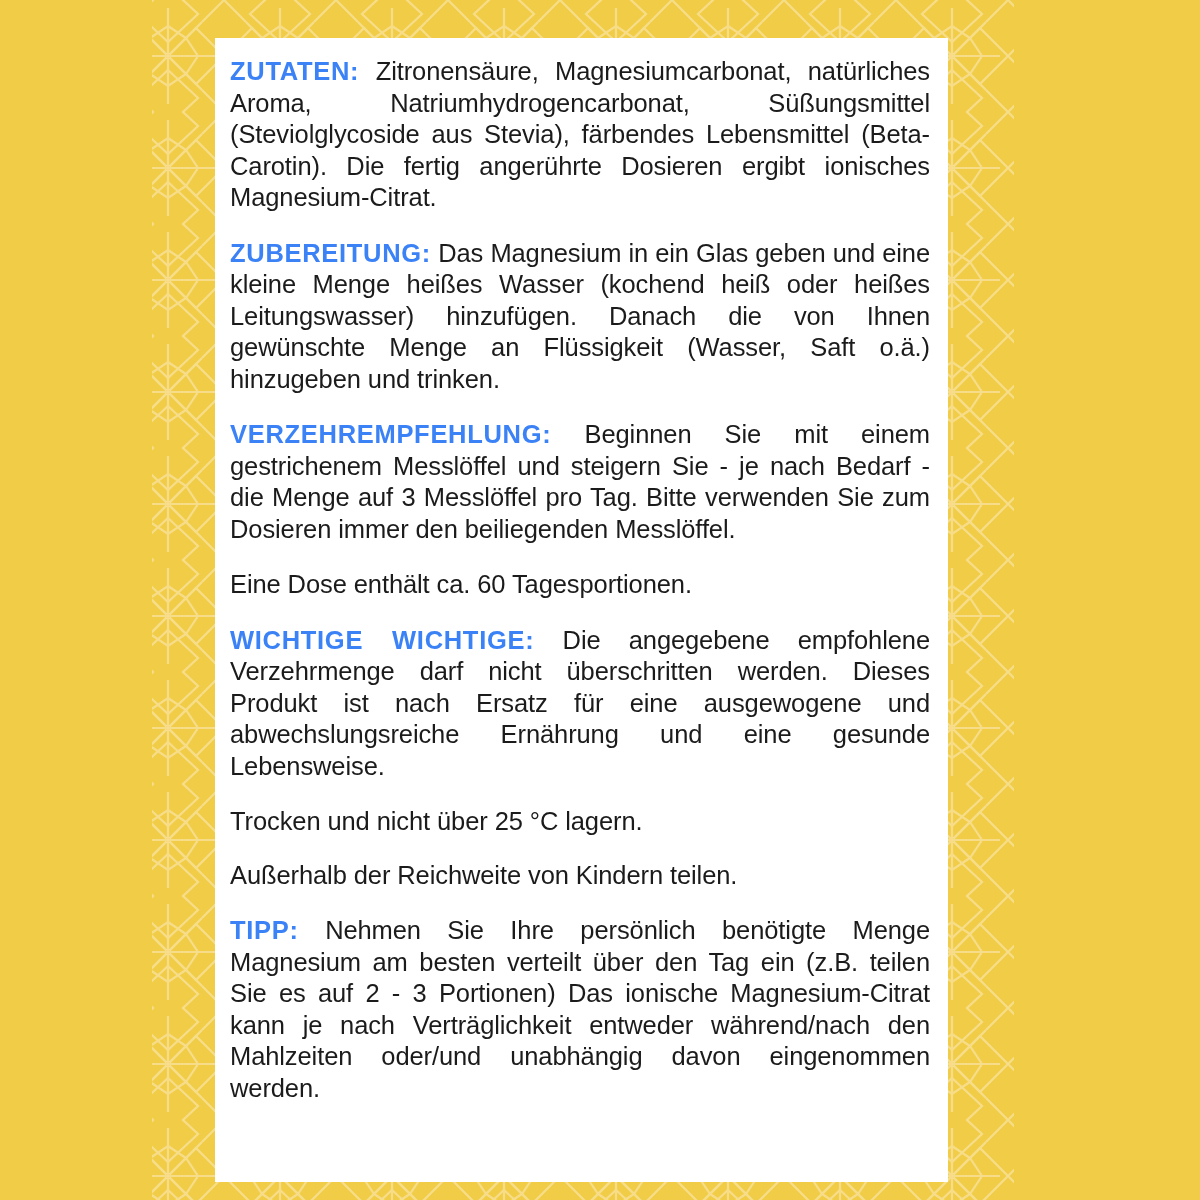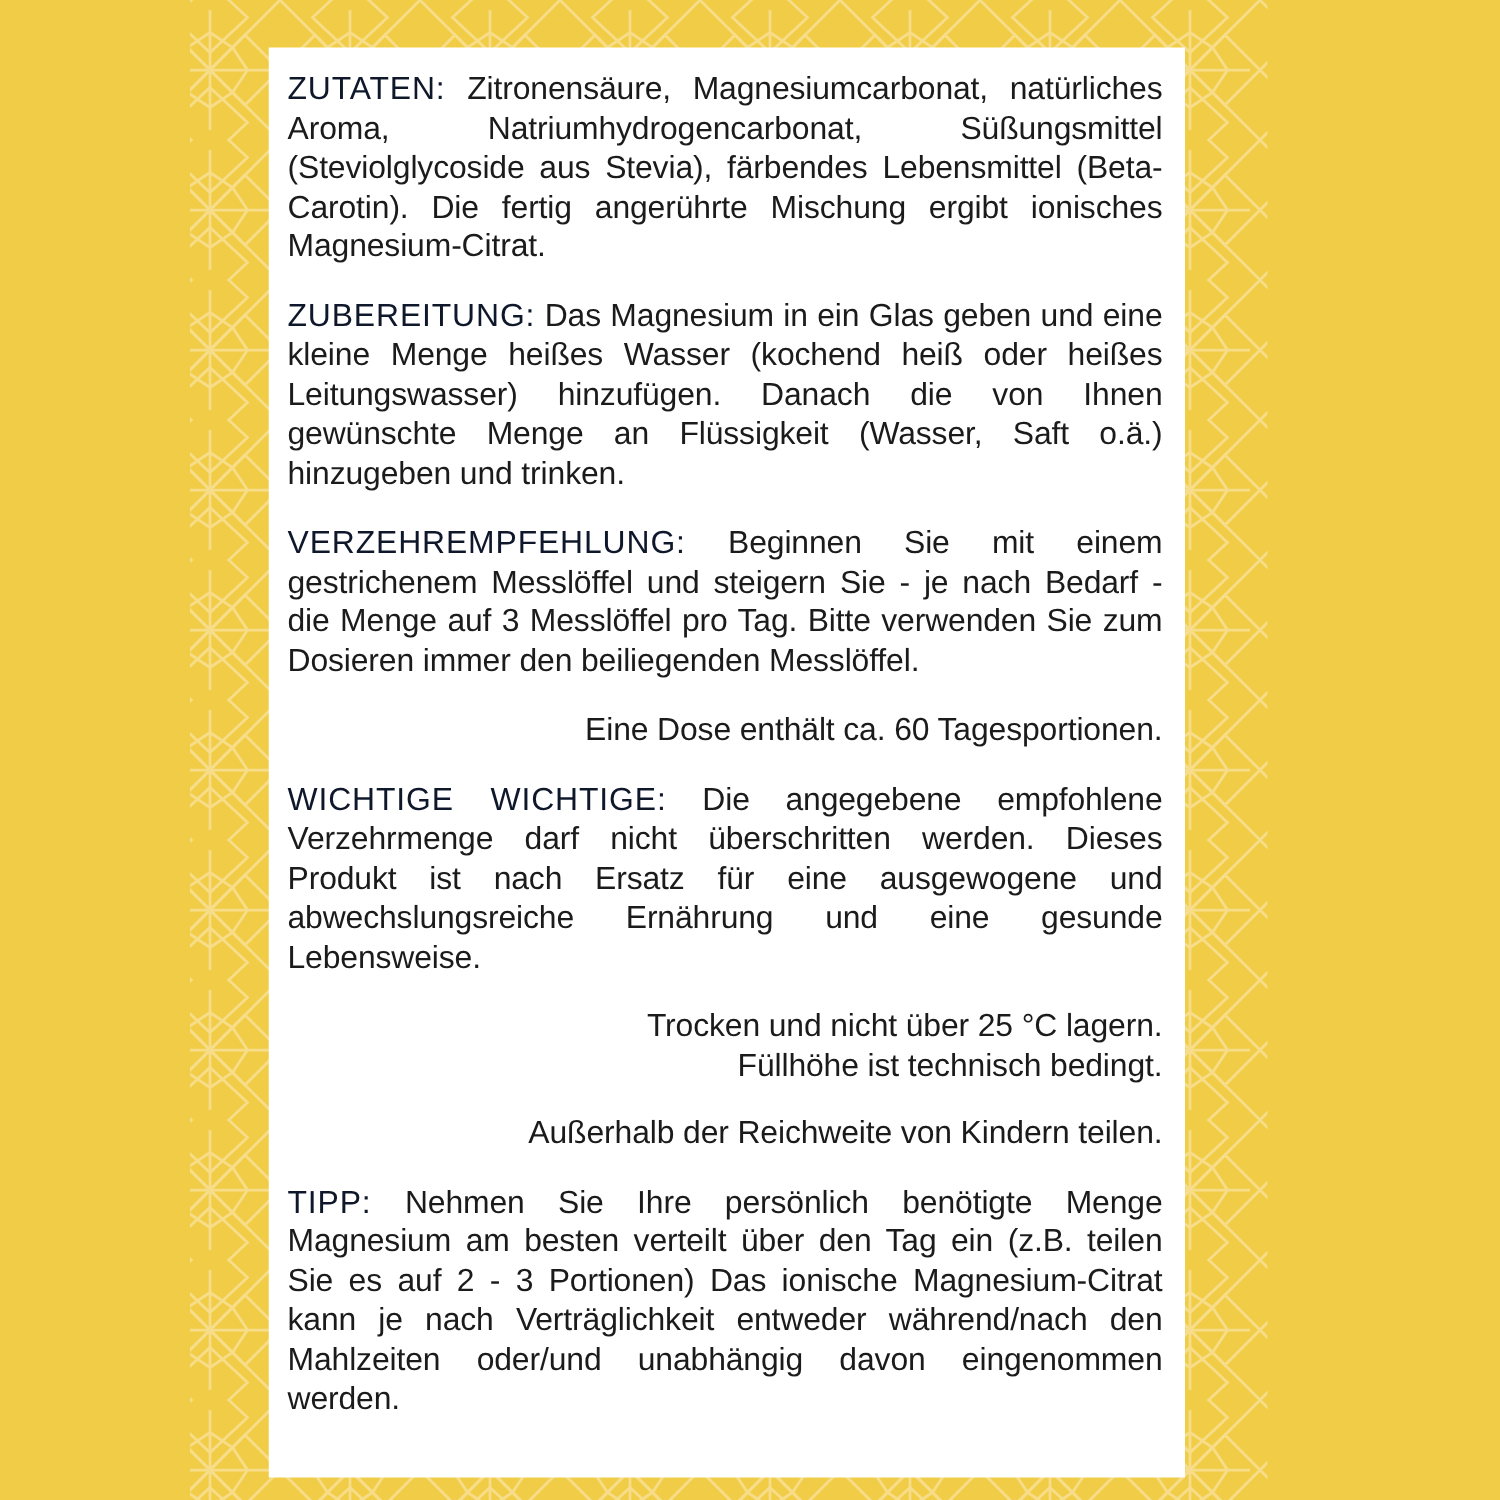--- a/index.html
+++ b/index.html
@@ -54,30 +54,30 @@
     text-align: justify;
     text-justify: inter-word;
     hyphens: manual;
     -webkit-hyphens: manual;
     letter-spacing: -0.1px;
   }
   .para:last-child { margin-bottom: 0; }
 
   
   .para.plain {
-    text-align: right;
+    text-align: left;
   }
 
   .para.tight {
     margin-bottom: 22px;
   }
 
   .heading {
-    color: #0f172a;
-    font-weight: normal;
+    color: #3b82f6;
+    font-weight: bold;
     letter-spacing: 0.7px;
   }
 
   
   #tipp-paragraph {
     margin-bottom: 16px;
   }
 </style>
 </head>
 <body>
@@ -106,30 +106,30 @@
       <rect x="0" y="0" width="1200" height="1200" fill="#F0CC47"></rect>
       <rect x="0" y="0" width="1200" height="1200" fill="url(#starLattice)"></rect>
 
       <rect x="0" y="0" width="152" height="1200" fill="#F0CC47"></rect>
       <rect x="1014" y="0" width="186" height="1200" fill="#F0CC47"></rect>
     </svg>
   </div>
 
   <div id="content-card">
 
-    <p class="para"><span class="heading">ZUTATEN:</span> <span>Zitronensäure, Magnesiumcarbonat, natür­liches Aroma, Natriumhydrogencarbonat, Süßungsmit­tel (Steviolglycoside aus Stevia), färbendes Lebensmit­tel (Beta-Carotin). Die fertig angerührte Mischung ergibt ionisches Magnesium-Citrat.</span></p>
+    <p class="para"><span class="heading">ZUTATEN:</span> <span>Zitronensäure, Magnesiumcarbonat, natür­liches Aroma, Natriumhydrogencarbonat, Süßungsmit­tel (Steviolglycoside aus Stevia), färbendes Lebensmit­tel (Beta-Carotin). Die fertig angerührte Dosieren ergibt ionisches Magnesium-Citrat.</span></p>
 
     <p class="para"><span class="heading">ZUBEREITUNG:</span> <span>Das Magnesium in ein Glas geben und eine kleine Menge heißes Wasser (kochend heiß oder heißes Leitungswasser) hinzufügen. Danach die von Ihnen gewünschte Menge an Flüssigkeit (Wasser, Saft o.ä.) hinzugeben und trinken.</span></p>
 
     <p class="para"><span class="heading">VERZEHREMPFEHLUNG:</span> <span>Beginnen Sie mit einem gestrichenem Messlöffel und steigern Sie - je nach Bedarf - die Menge auf 3 Messlöffel pro Tag. Bitte verwenden Sie zum Dosieren immer den beiliegenden Messlöffel.</span></p>
 
     <p class="para plain"><span>Eine Dose enthält ca. 60 Tagesportionen.</span></p>
 
     <p class="para"><span class="heading">WICHTIGE WICHTIGE:</span> <span>Die angegebene empfohlene Verzehrmenge darf nicht überschritten werden. Dieses Produkt ist nach Ersatz für eine ausgewogene und abwechslungsreiche Ernährung und eine gesunde Lebensweise.</span></p>
 
-    <p class="para plain tight"><span>Trocken und nicht über 25 °C lagern.</span><br><span>Füllhöhe ist technisch bedingt.</span></p>
+    <p class="para plain tight"><span>Trocken und nicht über 25 °C lagern.</span><br></p>
 
     <p class="para plain"><span>Außerhalb der Reichweite von Kindern teilen.</span></p>
 
     <p class="para" id="tipp-paragraph"><span class="heading">TIPP:</span> <span>Nehmen Sie Ihre persönlich benötigte Menge Magnesium am besten verteilt über den Tag ein (z.B. teilen Sie es auf 2 - 3 Portionen) Das ionische Magne­sium-Citrat kann je nach Verträglichkeit entweder während/nach den Mahlzeiten oder/und unabhängig davon eingenommen werden.</span></p>
 
   </div>
 </div>
 
 </body></html>

